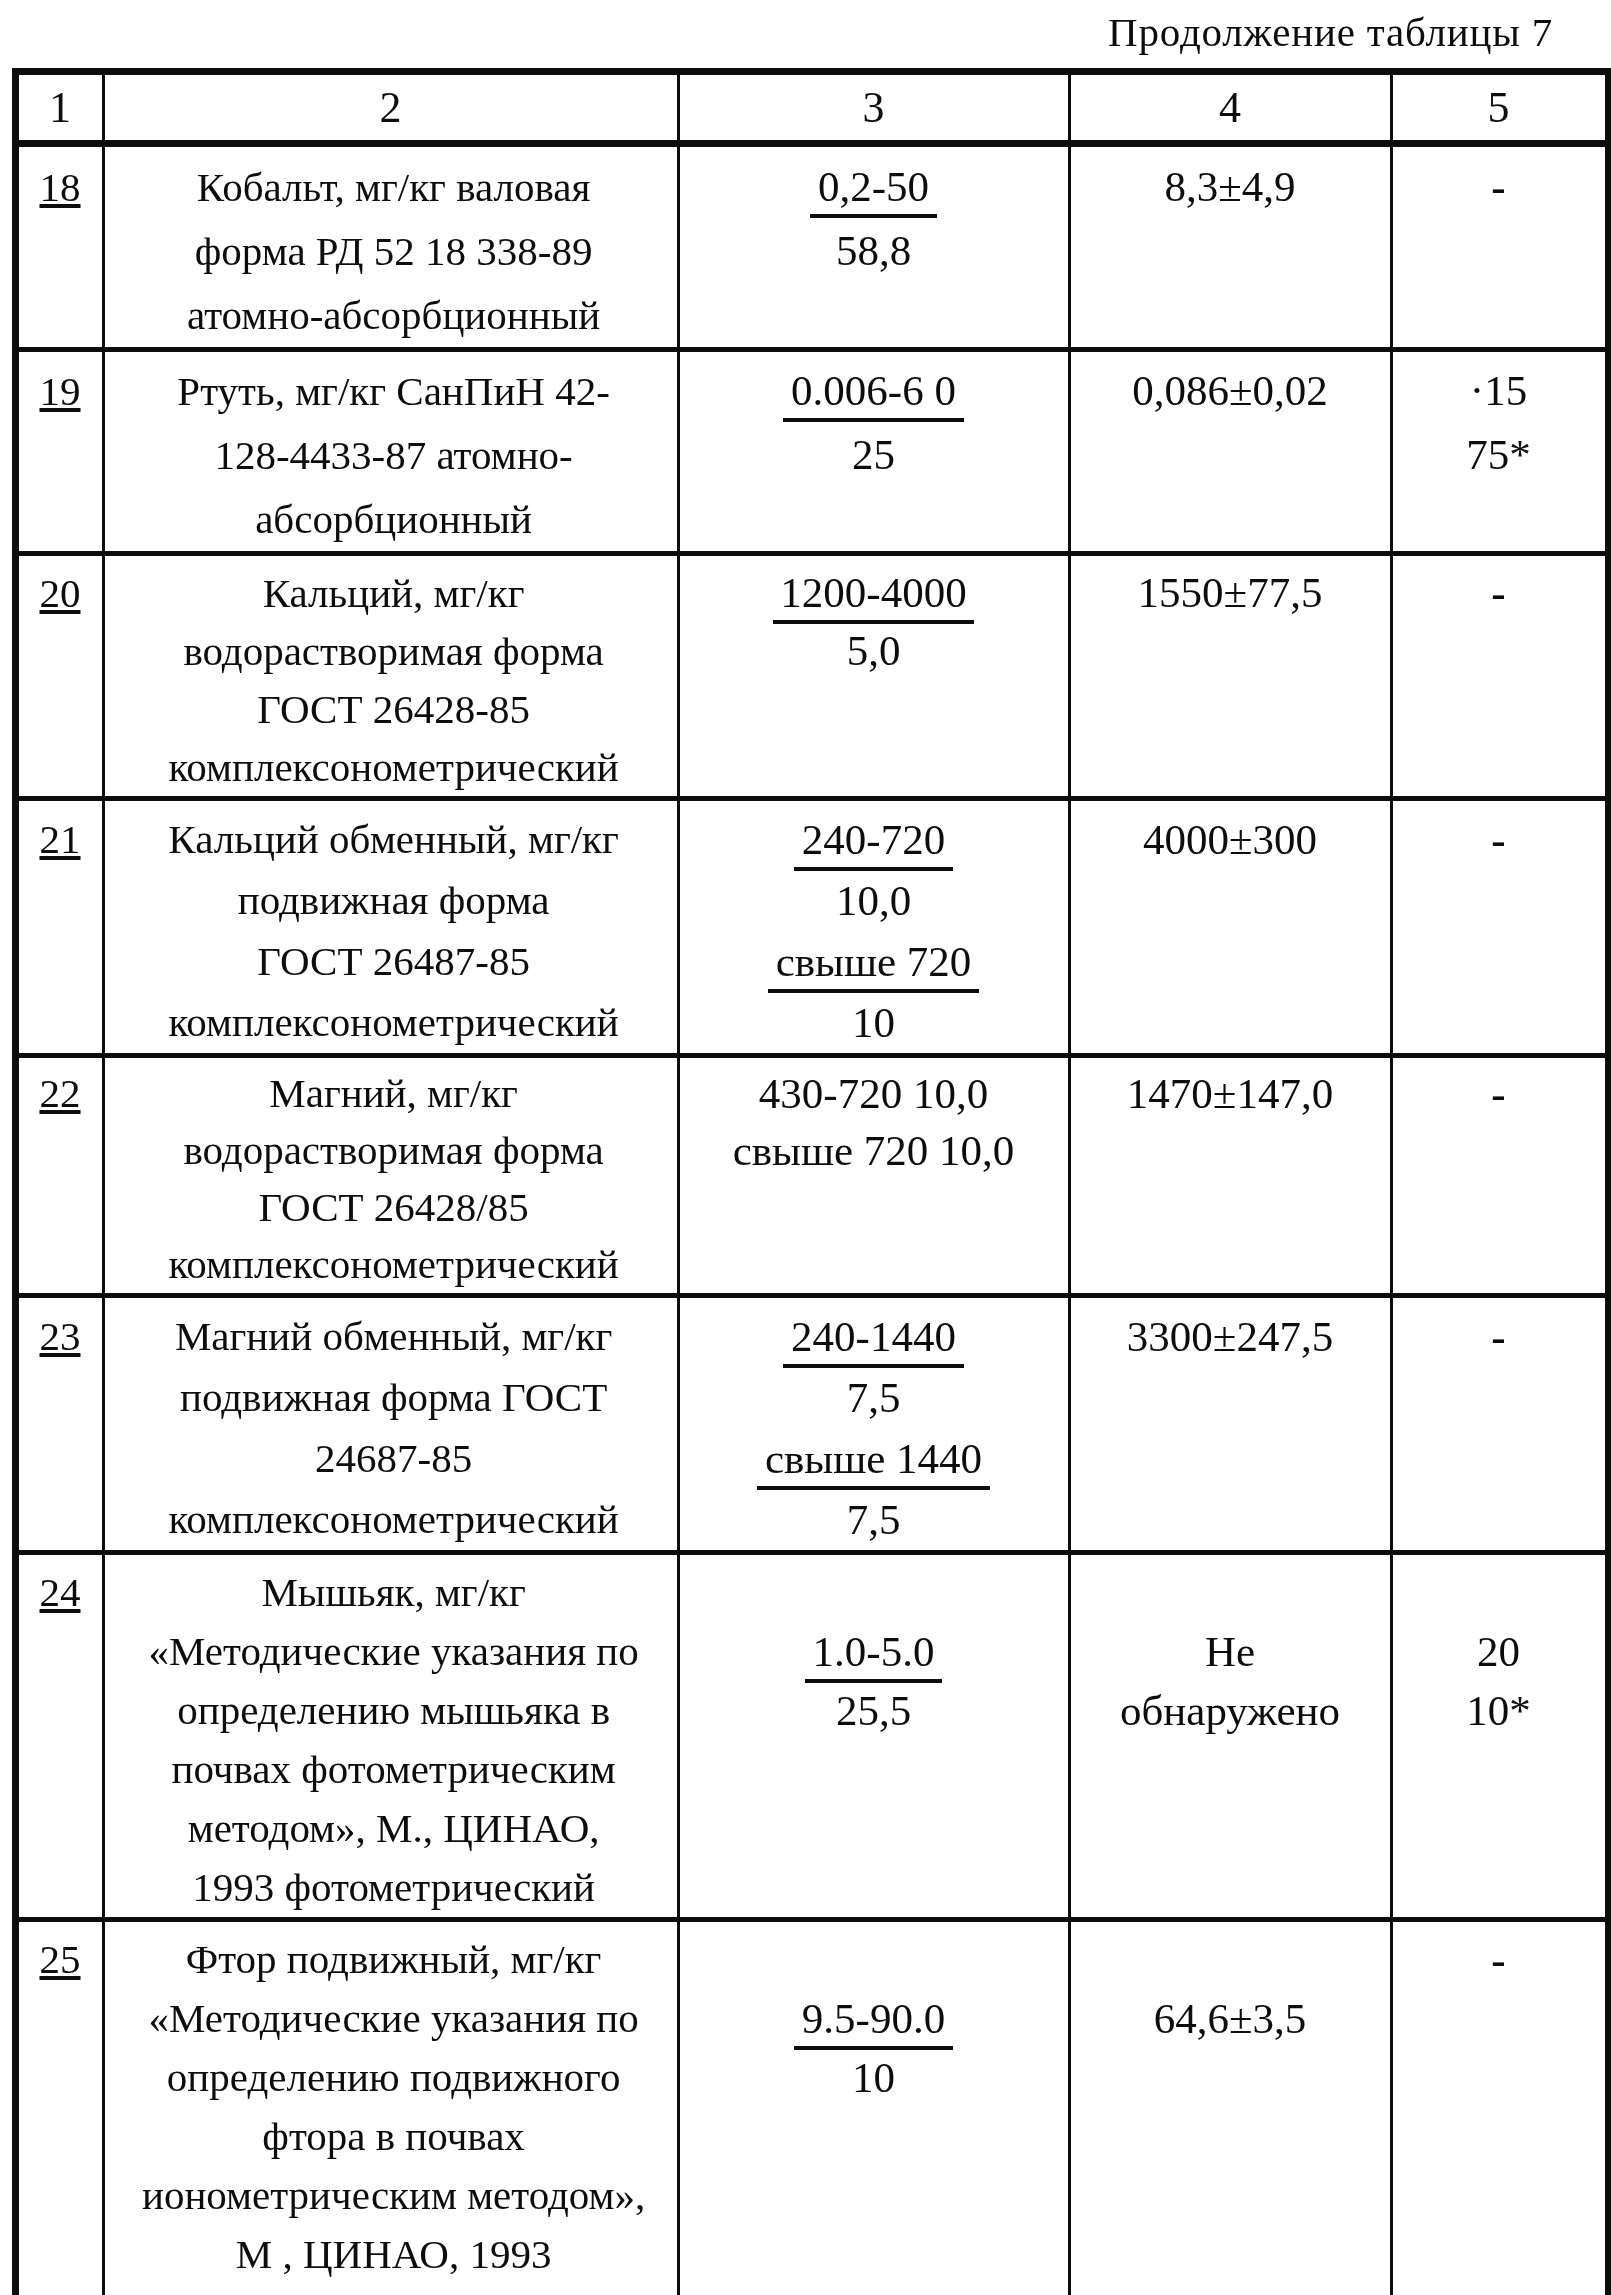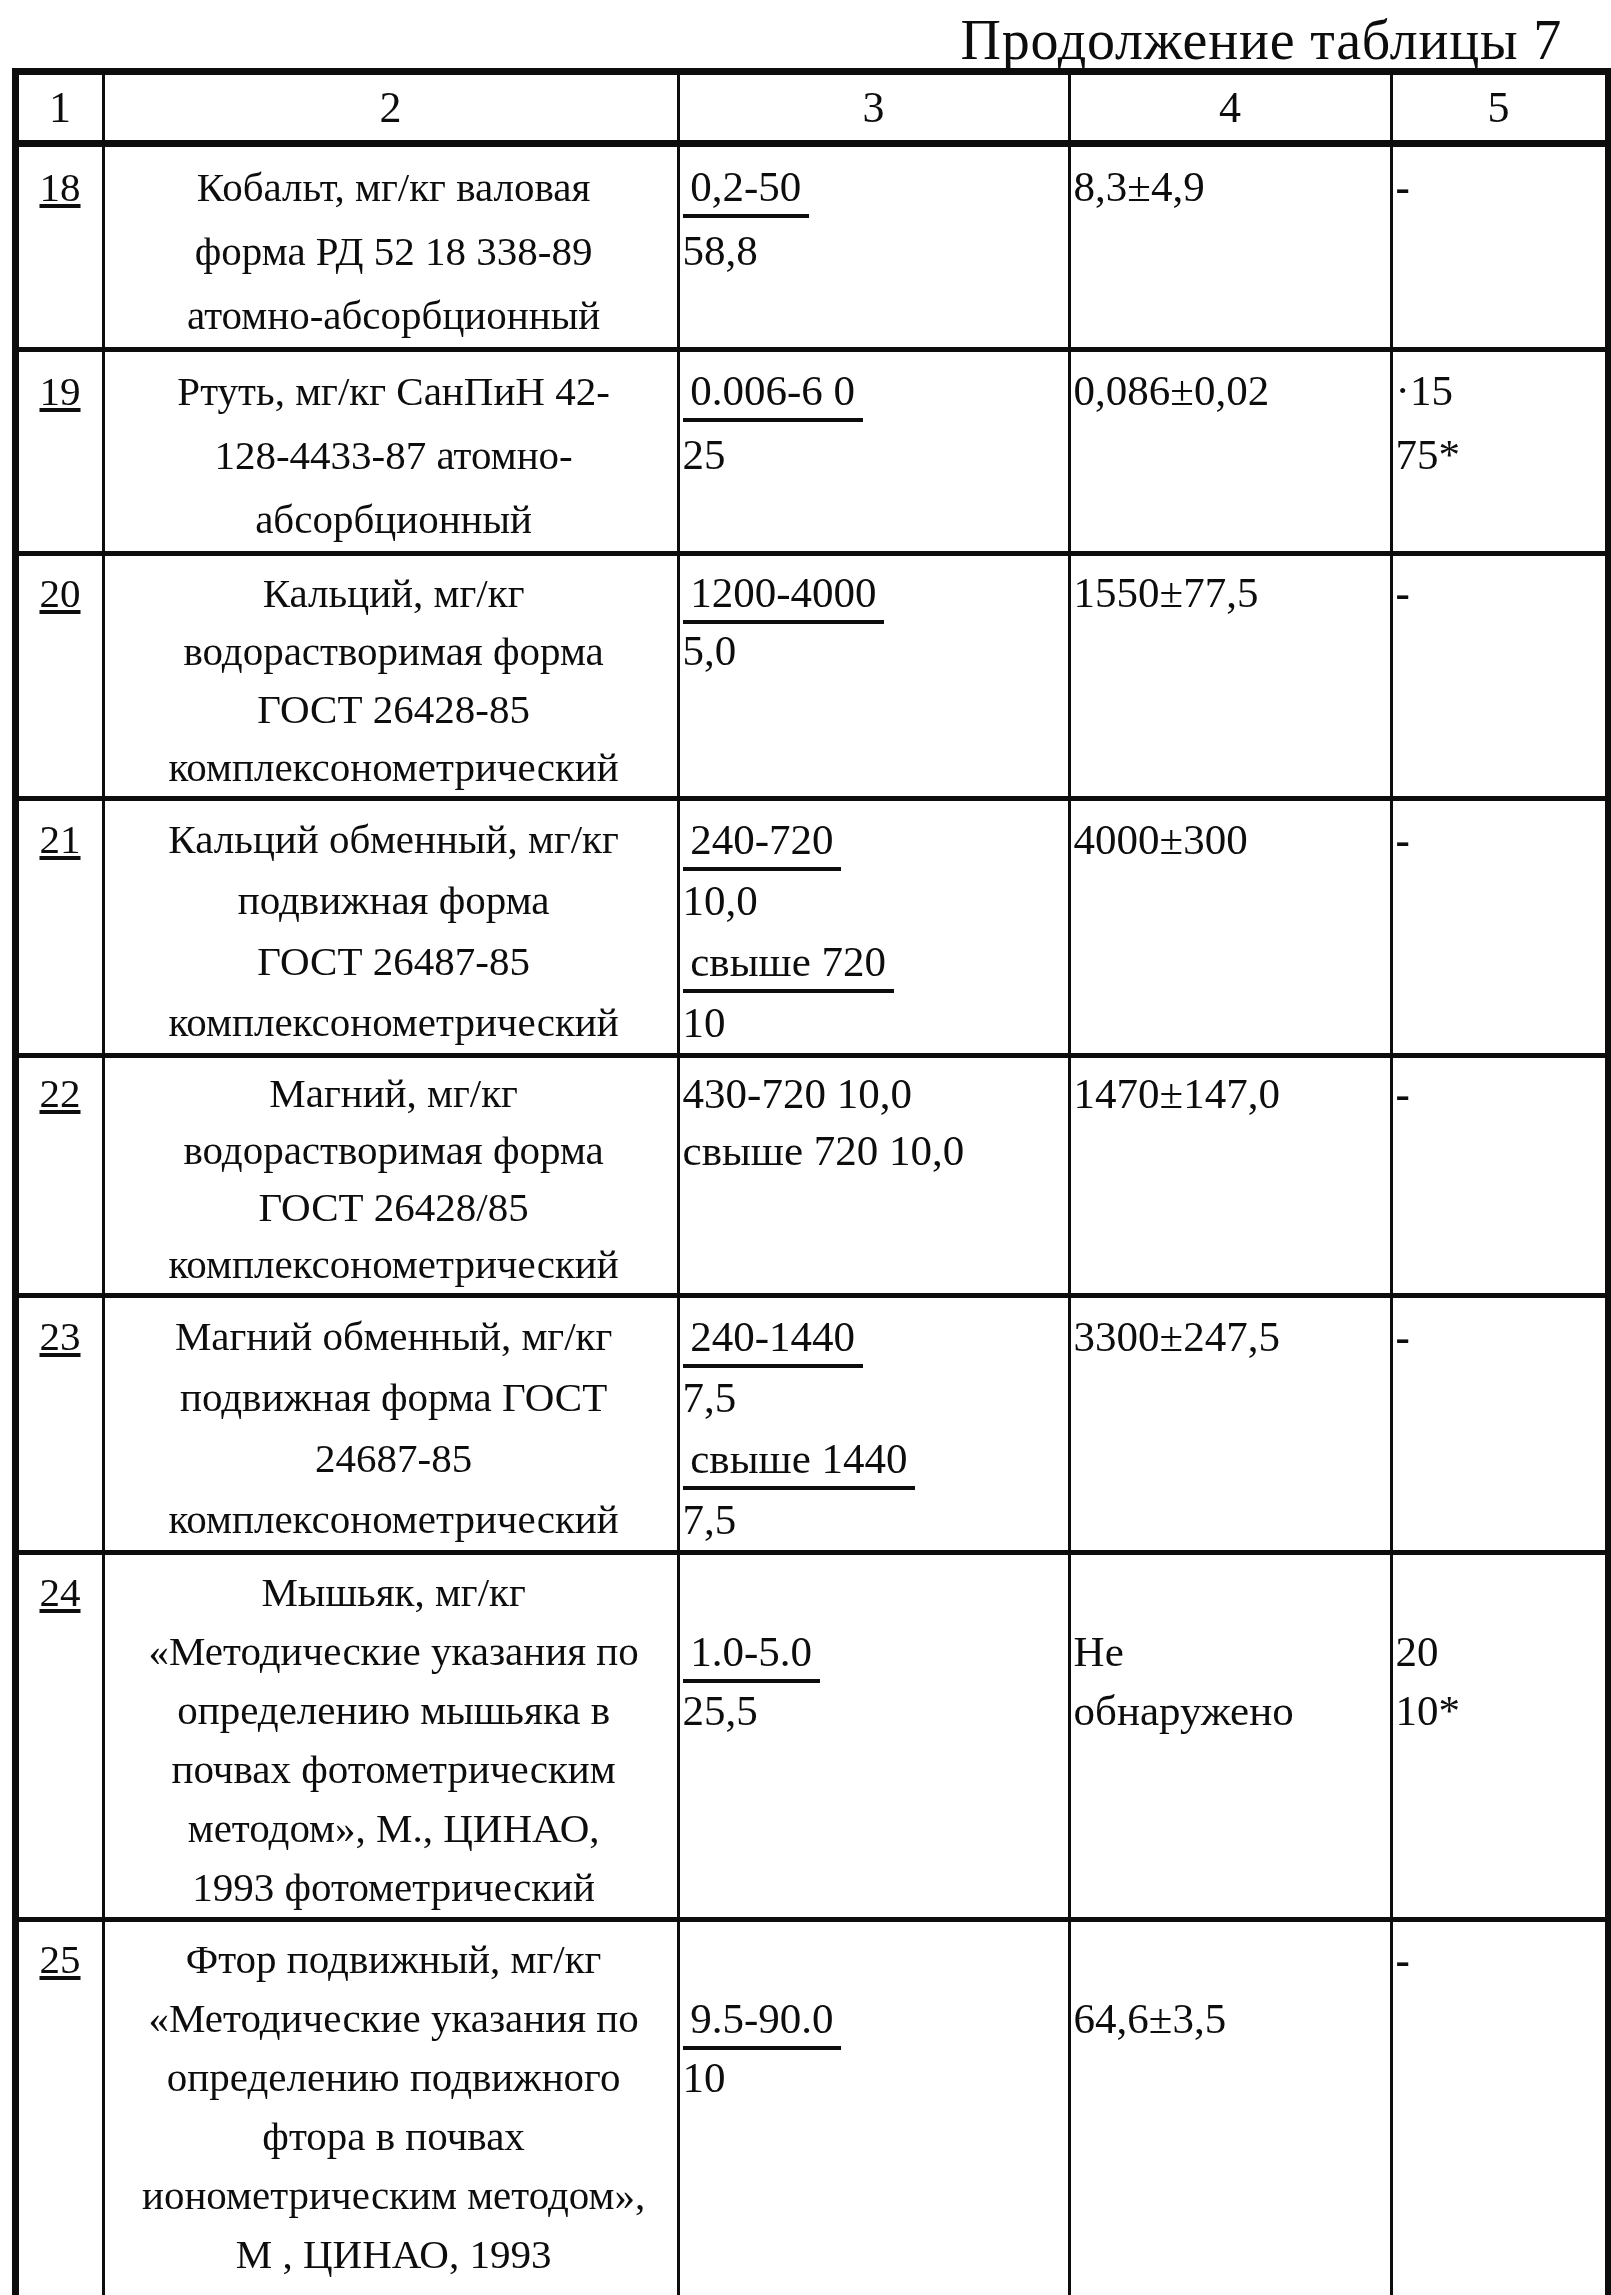--- a/index.html
+++ b/index.html
@@ -7,22 +7,22 @@
     position:relative;
     width:1611px;height:2295px;
     background:#ffffff;
     font-family:"Liberation Serif", serif;
     color:#0d0d0d;
     overflow:hidden;
   }
   .title{
     position:absolute;
     top:7.7px;
-    right:49px;
-    font-size:56px;
+    right:58px;
+    font-size:41px;
     letter-spacing:0.8px;
     white-space:nowrap;
     margin-left:13px;
   }
   table.doc{
     position:absolute;
     left:11.5px;top:68px;
     width:1594px;
     border-collapse:collapse;
     table-layout:fixed;
@@ -45,21 +45,21 @@
     height:65px;
     vertical-align:middle;
     text-align:center;
     font-weight:normal;
     font-size:44px;
     padding:0;
     border-bottom-width:7px;
   }
   td.c-num{text-align:center;text-decoration:underline;}
   td.c-name{text-align:center;padding-left:12.3px;padding-right:6.1px;}
-  td.c-range,td.c-result,td.c-norm{text-align:left;font-size:43px;}
+  td.c-range,td.c-result,td.c-norm{text-align:center;font-size:43px;}
   .line{display:block;white-space:nowrap;}
   
   tbody tr:nth-child(1){height:196px}
   tbody tr:nth-child(2){height:199px}
   tbody tr:nth-child(3){height:234px}
   tbody tr:nth-child(4){height:253px}
   tbody tr:nth-child(5){height:230px}
   tbody tr:nth-child(6){height:257px}
   tbody tr:nth-child(7){height:361px}
   tbody tr:nth-child(8){height:418px}

